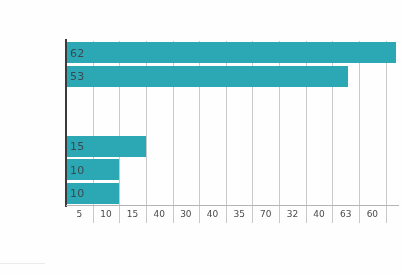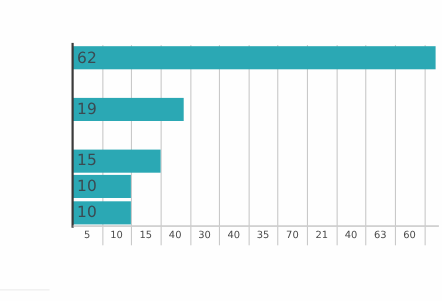--- a/index.html
+++ b/index.html
@@ -59,21 +59,21 @@
     left: 0;
     top: 0;
     height: 100%;
     background: #2ba8b4;
   }
   .bar-label {
     position: absolute;
     left: 4px;
     top: 50%;
     transform: translateY(-50%);
-    font-size: 14px;
+    font-size: 11px;
     color: #3b4a52;
     letter-spacing: 0.2px;
     line-height: 1;
     white-space: nowrap;
   }
 
   
   #y-axis-line {
     position: absolute;
     left: 65px;
@@ -145,23 +145,23 @@
         <div class="gridline" style="left: 239.76px;"></div>
         <div class="gridline" style="left: 266.4px;"></div>
         <div class="gridline" style="left: 293.04px;"></div>
         <div class="gridline" style="left: 319.68px;"></div>
       </div>
     <div id="bars">
         <div class="bar-row" style="top: 1.21429px; width: 333px;">
           <div class="bar" style="width: 330.336px; background: rgb(43, 168, 180);"></div>
           <span class="bar-label" style="color: rgb(59, 74, 82);">62</span>
         </div>
-        <div class="bar-row" style="top: 48.0714px; width: 333px;">
-          <div class="bar" style="width: 101.232px; background: rgb(43, 168, 180);"></div>
-          <span class="bar-label" style="color: rgb(59, 74, 82);">19</span>
+        <div class="bar-row" style="top: 24.6429px; width: 333px;">
+          <div class="bar" style="width: 282.384px; background: rgb(43, 168, 180);"></div>
+          <span class="bar-label" style="color: rgb(59, 74, 82);">53</span>
         </div>
         <div class="bar-row" style="top: 94.9286px; width: 333px;">
           <div class="bar" style="width: 79.92px; background: rgb(43, 168, 180);"></div>
           <span class="bar-label" style="color: rgb(59, 74, 82);">15</span>
         </div>
         <div class="bar-row" style="top: 118.357px; width: 333px;">
           <div class="bar" style="width: 53.28px; background: rgb(43, 168, 180);"></div>
           <span class="bar-label" style="color: rgb(59, 74, 82);">10</span>
         </div>
         <div class="bar-row" style="top: 141.786px; width: 333px;">
@@ -184,21 +184,21 @@
       <div class="tick-label" style="left: 93.24px;">40</div>
       <div class="tick-sep" style="left: 133.2px;"></div>
       <div class="tick-label" style="left: 119.88px;">30</div>
       <div class="tick-sep" style="left: 159.84px;"></div>
       <div class="tick-label" style="left: 146.52px;">40</div>
       <div class="tick-sep" style="left: 186.48px;"></div>
       <div class="tick-label" style="left: 173.16px;">35</div>
       <div class="tick-sep" style="left: 213.12px;"></div>
       <div class="tick-label" style="left: 199.8px;">70</div>
       <div class="tick-sep" style="left: 239.76px;"></div>
-      <div class="tick-label" style="left: 226.44px;">21</div>
+      <div class="tick-label" style="left: 226.44px;">32</div>
       <div class="tick-sep" style="left: 266.4px;"></div>
       <div class="tick-label" style="left: 253.08px;">40</div>
       <div class="tick-sep" style="left: 293.04px;"></div>
       <div class="tick-label" style="left: 279.72px;">63</div>
       <div class="tick-sep" style="left: 319.68px;"></div>
       <div class="tick-label" style="left: 306.36px;">60</div>
     </div>
   <div id="bottom-rule"></div>
 
 </div>

